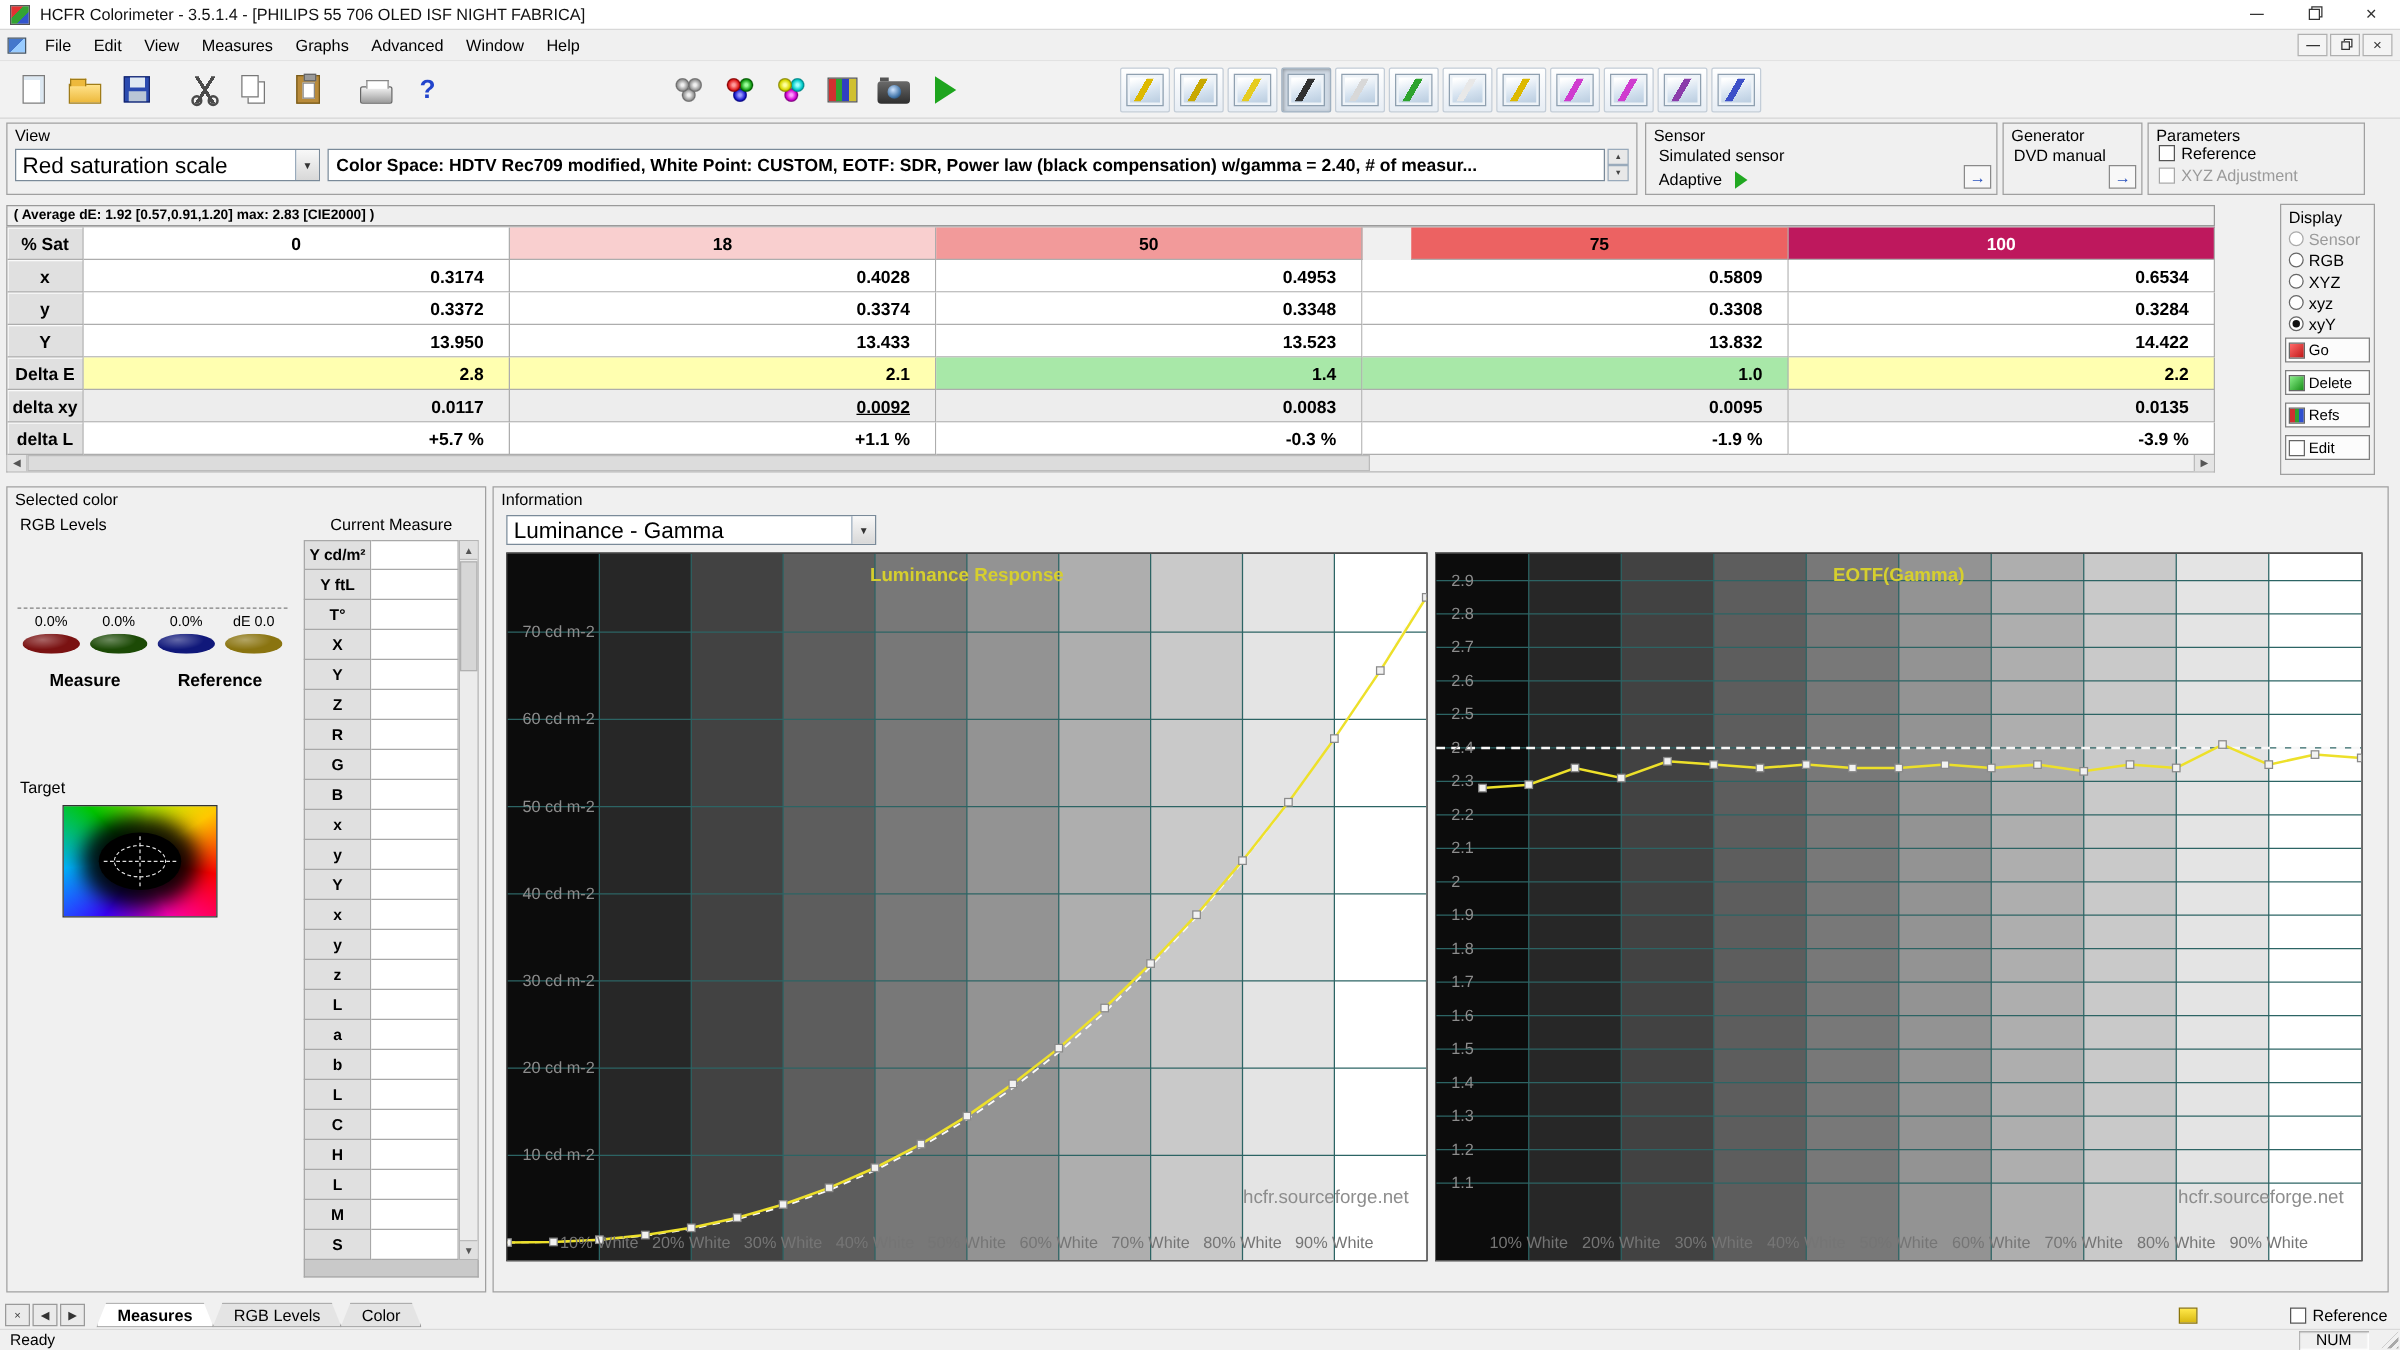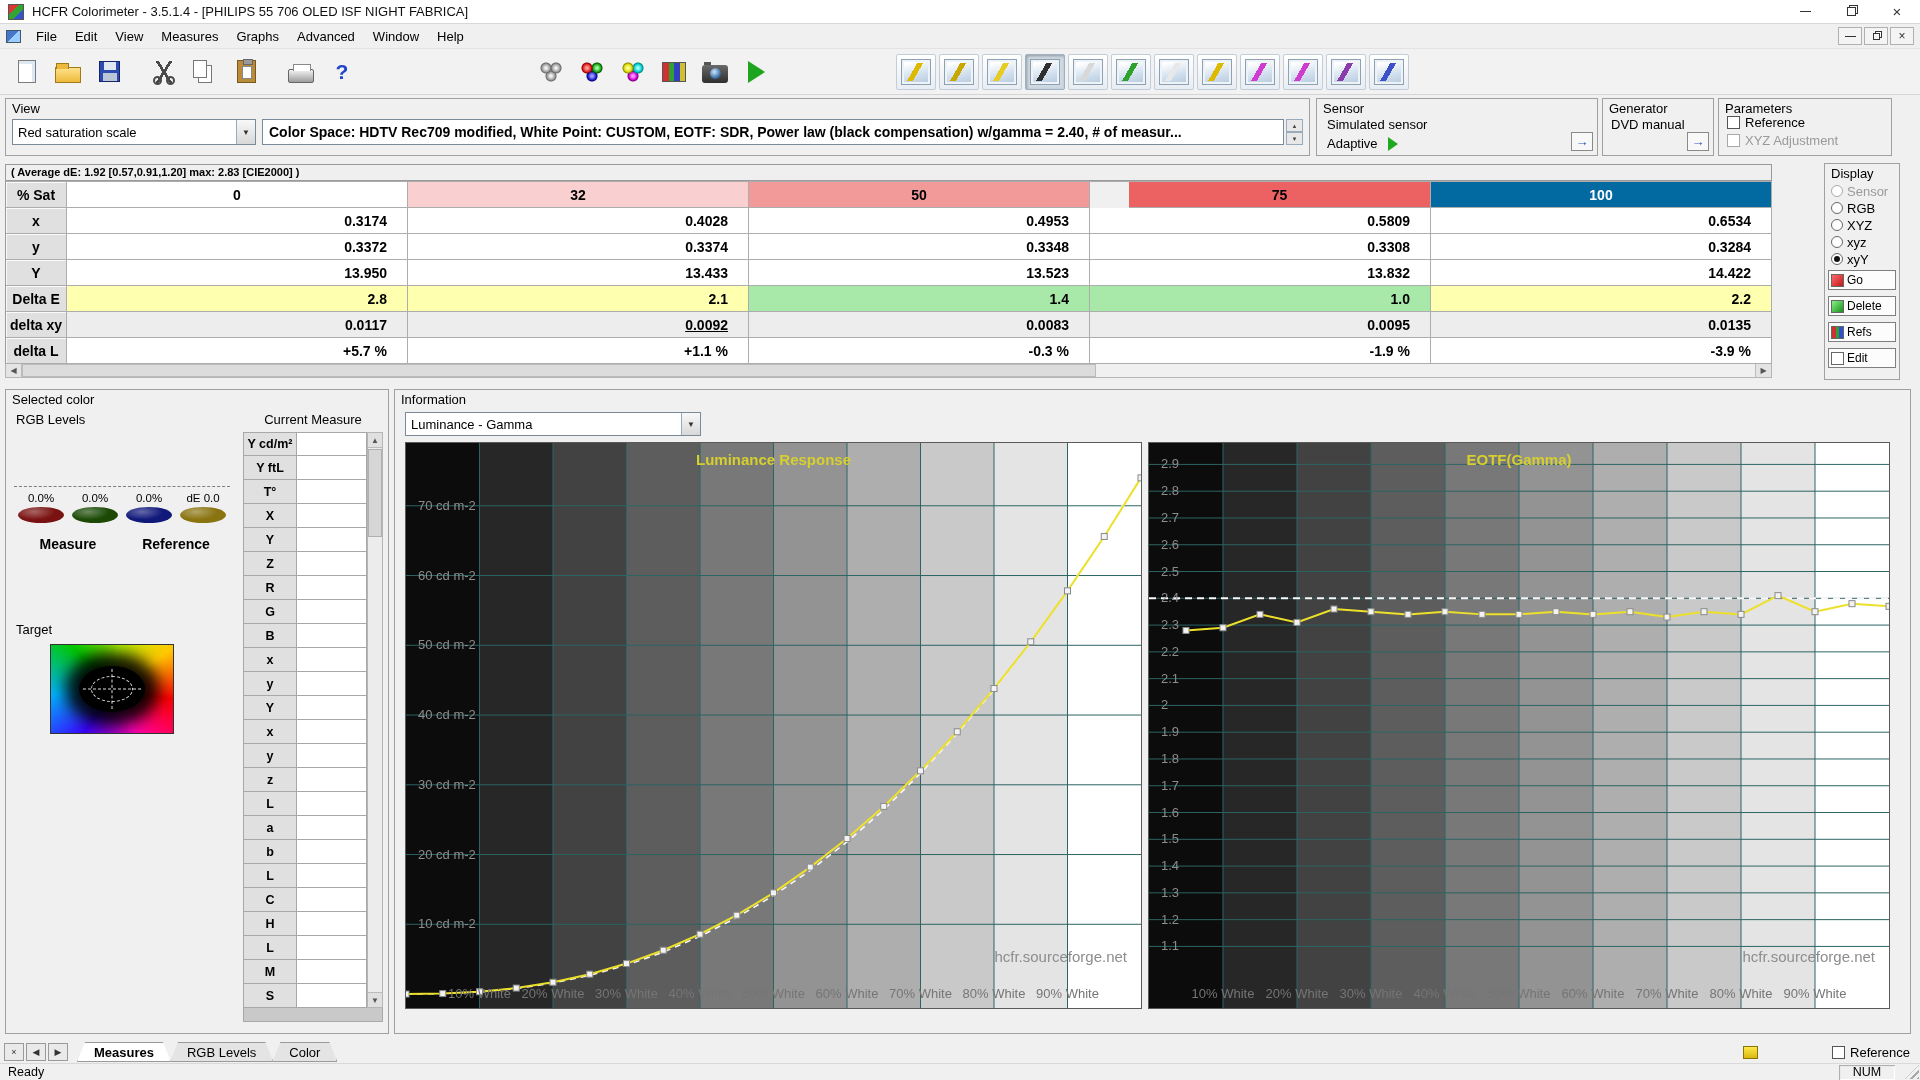--- a/index.html
+++ b/index.html
@@ -63,21 +63,21 @@
 .icon-screen::after{content:"";position:absolute;left:3px;top:3px;right:3px;bottom:3px;background:linear-gradient(120deg,transparent 38%,var(--ac,#ccaaaa) 38% 56%,transparent 56%)}
 
 
 .panel{position:absolute;background:#f0f0f0;border:1px solid #a0a0a0}
 .pcap{position:absolute;left:6px;top:2px;font-size:13px}
 .view-panel{left:5px;top:98px;width:1305px;height:58px}
 .sensor-panel{left:1316px;top:98px;width:282px;height:58px}
 .generator-panel{left:1602px;top:98px;width:112px;height:58px}
 .params-panel{left:1718px;top:98px;width:174px;height:58px}
 .select{position:absolute;background:#fff;border:1px solid #7a8a99;display:flex;align-items:center}
-.sel-text{flex:1;padding-left:5px;font-size:13px;white-space:nowrap;overflow:hidden}
+.sel-text{flex:1;padding-left:5px;font-size:18px;white-space:nowrap;overflow:hidden}
 .sel-arrow{width:19px;height:100%;background:linear-gradient(#f8f8f8,#d8d8d8);border-left:1px solid #99aabb;display:flex;align-items:center;justify-content:center;font-size:8px;color:#333;flex:none}
 .scale-select{left:6px;top:20px;width:244px;height:26px}
 .info-box{position:absolute;left:256px;top:20px;width:1022px;height:26px;background:#fff;border:1px solid #7a8a99;font-weight:bold;font-size:14px;line-height:24px;padding-left:6px;white-space:nowrap;overflow:hidden}
 .spinner{position:absolute;left:1280px;top:20px;width:17px;height:26px;display:flex;flex-direction:column}
 .spinner span{flex:1;border:1px solid #99aabb;background:#e8e8e8;font-size:6px;display:flex;align-items:center;justify-content:center;color:#444}
 .sensor-name{position:absolute;left:10px;top:18px;font-size:13px}
 .sensor-mode{position:absolute;left:10px;top:37px;font-size:13px;display:flex;align-items:center;gap:10px}
 .play-mini{width:0;height:0;border-left:10px solid #21a821;border-top:7px solid transparent;border-bottom:7px solid transparent;display:inline-block}
 .corner-btn{position:absolute;right:4px;bottom:4px;width:22px;height:19px;border:1px solid #8a8a8a;background:#f8f8f8;color:#2a52be;font-weight:bold;font-size:13px;line-height:17px;text-align:center}
 .gen-name{position:absolute;left:8px;top:18px;font-size:13px}
@@ -338,24 +338,24 @@
       <span>XYZ Adjustment</span>
     </label>
   </div>
 
   <div class="measure-block">
     <div class="summary">( Average dE: 1.92 [0.57,0.91,1.20] max: 2.83 [CIE2000] )</div>
     <div class="mtable">
         <div class="mt-row">
           <div class="mt-cell mt-label">% Sat</div>
           <div class="mt-cell mt-colhead" style="background: rgb(255, 255, 255); color: rgb(0, 0, 0);">0</div>
-          <div class="mt-cell mt-colhead" style="background: rgb(249, 207, 207); color: rgb(0, 0, 0);">32</div>
+          <div class="mt-cell mt-colhead" style="background: rgb(249, 207, 207); color: rgb(0, 0, 0);">18</div>
           <div class="mt-cell mt-colhead" style="background: rgb(242, 154, 154); color: rgb(0, 0, 0);">50</div>
           <div class="mt-cell mt-colhead" style="background: rgb(236, 98, 98); color: rgb(0, 0, 0); margin-left: 39px;">75</div>
-          <div class="mt-cell mt-colhead" style="background: #0369a1; color: rgb(255, 255, 255);">100</div>
+          <div class="mt-cell mt-colhead" style="background: #be185d; color: rgb(255, 255, 255);">100</div>
         </div>
         <div class="mt-row">
           <div class="mt-cell mt-label">x</div>
           <div class="mt-cell mt-val">0.3174</div>
           <div class="mt-cell mt-val">0.4028</div>
           <div class="mt-cell mt-val">0.4953</div>
           <div class="mt-cell mt-val">0.5809</div>
           <div class="mt-cell mt-val">0.6534</div>
         </div>
         <div class="mt-row">

